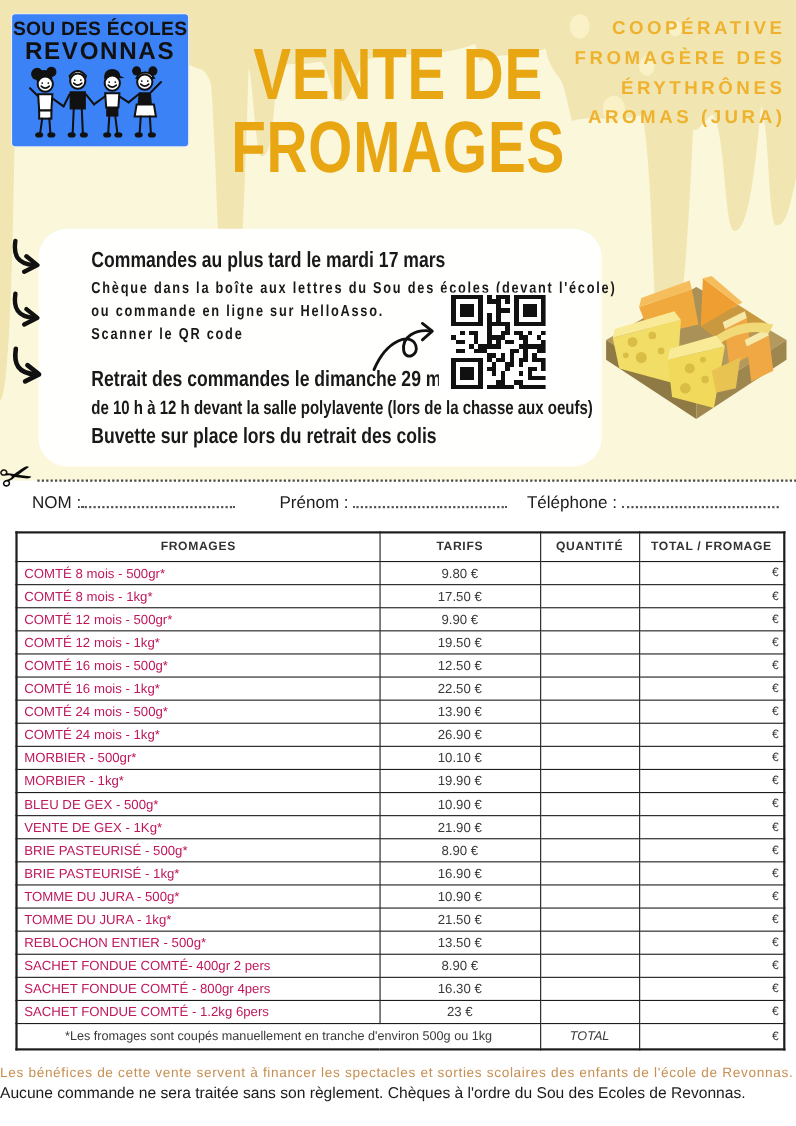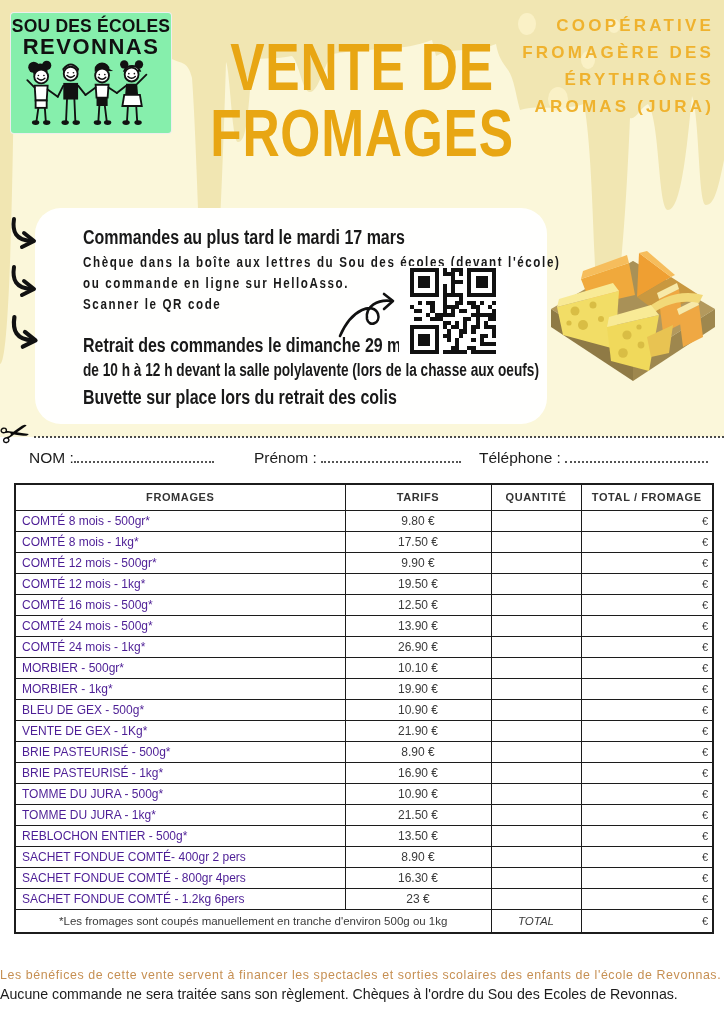--- a/index.html
+++ b/index.html
@@ -8,21 +8,21 @@
     position:relative; width:724px; height:1024px; margin:0 auto;
     background:#fff; overflow:hidden;
     font-family:"Liberation Sans", sans-serif; color:#1a1a1a;
   }
   
   .top-zone { position:absolute; left:0; top:0; width:724px; height:437px; background:#fbf7da; }
   .drips { position:absolute; left:0; top:0; }
   
   .logo-box {
     position:absolute; left:11px; top:13px; width:160px; height:120px;
-    background:#86efac; border-radius:3px; text-align:center; padding-top:4px;
+    background:#3b82f6; border-radius:3px; text-align:center; padding-top:4px;
     box-shadow:0 0 0 1px #eee;
   }
   .logo-l1 { font-size:17.5px; font-weight:bold; letter-spacing:0.2px; color:#111; line-height:19px;}
   .logo-l2 { font-size:22px; font-weight:bold; letter-spacing:1.5px; color:#111; line-height:21px;}
   .logo-kids { margin-top:1px; }
   
   .title {
     position:absolute; left:0; top:34px; width:724px; text-align:center;
     color:#e8a613; font-weight:bold; line-height:66px; font-size:66px;
     transform:scaleX(0.78); letter-spacing:1px;
@@ -58,21 +58,21 @@
   .field  { position:absolute; top:0; white-space:nowrap; }
   .dots   { display:inline-block; border-bottom:2px dotted #555; height:13px; vertical-align:baseline; }
   
   table.order {
     position:absolute; left:14px; top:483px; width:698px;
     border-collapse:collapse; table-layout:fixed; background:#fff;
   }
   table.order th, table.order td { border:1.6px solid #1c1c1c; overflow:hidden; }
   table.order { border:2.5px solid #1c1c1c; }
   th.hdr { height:26px; font-size:11px; font-weight:bold; color:#333; letter-spacing:0.6px; text-align:center; }
-  td.c-name  { height:21px; font-size:12px; color:#4c1d95; padding-left:6px; text-align:left; }
+  td.c-name  { height:21px; font-size:12px; color:#be185d; padding-left:6px; text-align:left; }
   td.c-price { font-size:12px; color:#3a3a3a; text-align:center; }
   td.c-quantity { }
   td.c-total { font-size:11px; color:#3a3a3a; text-align:right; padding-right:4px; }
   td.foot-note { height:24px; font-size:11.5px; color:#3a3a3a; text-align:center; }
   td.total-lab { font-size:11.5px; color:#3a3a3a; text-align:center;font-style:italic; }
   
   .footer { position:absolute; left:0; top:967px; width:724px; text-align:left; }
   .foot1 { font-size:12.4px; color:#c68f52; letter-spacing:0.6px; line-height:17px; }
   .foot2 { font-size:13.2px; color:#1c1c1c; margin-top:3px; line-height:17px;}
   .foot3 { font-size:14.2px; color:#1c1c1c; margin-top:1px; line-height:18px;}
@@ -436,20 +436,26 @@
           <td class="c-quantity"></td>
           <td class="c-total">€</td>
         </tr>
         <tr>
           <td class="c-name">COMTÉ 16 mois  - 500g*</td>
           <td class="c-price">12.50 €</td>
           <td class="c-quantity"></td>
           <td class="c-total">€</td>
         </tr>
         <tr>
+          <td class="c-name">COMTÉ 16 mois - 1kg*</td>
+          <td class="c-price">22.50 €</td>
+          <td class="c-quantity"></td>
+          <td class="c-total">€</td>
+        </tr>
+        <tr>
           <td class="c-name">COMTÉ 24 mois  - 500g*</td>
           <td class="c-price">13.90 €</td>
           <td class="c-quantity"></td>
           <td class="c-total">€</td>
         </tr>
         <tr>
           <td class="c-name">COMTÉ 24 mois - 1kg*</td>
           <td class="c-price">26.90 €</td>
           <td class="c-quantity"></td>
           <td class="c-total">€</td>

